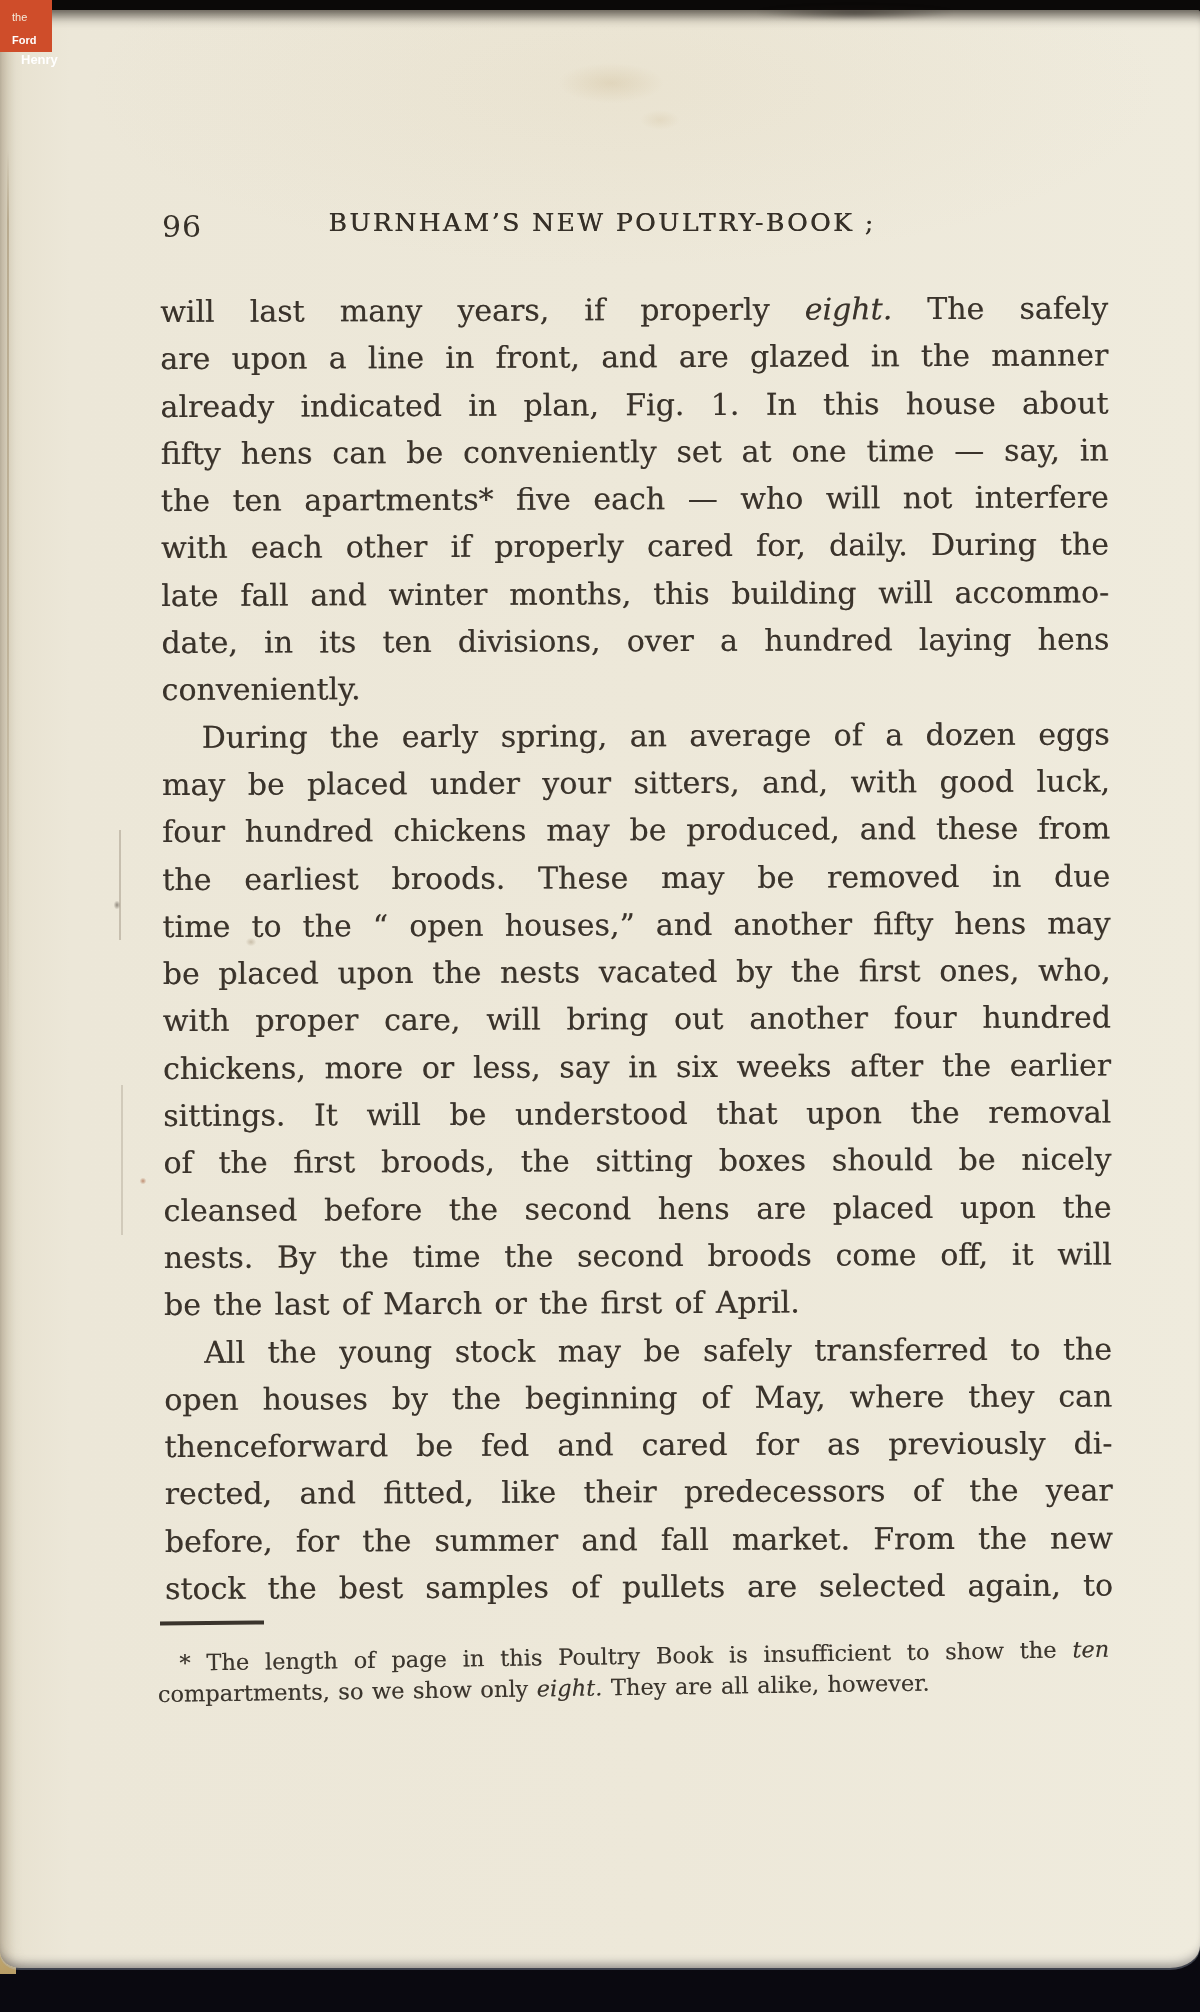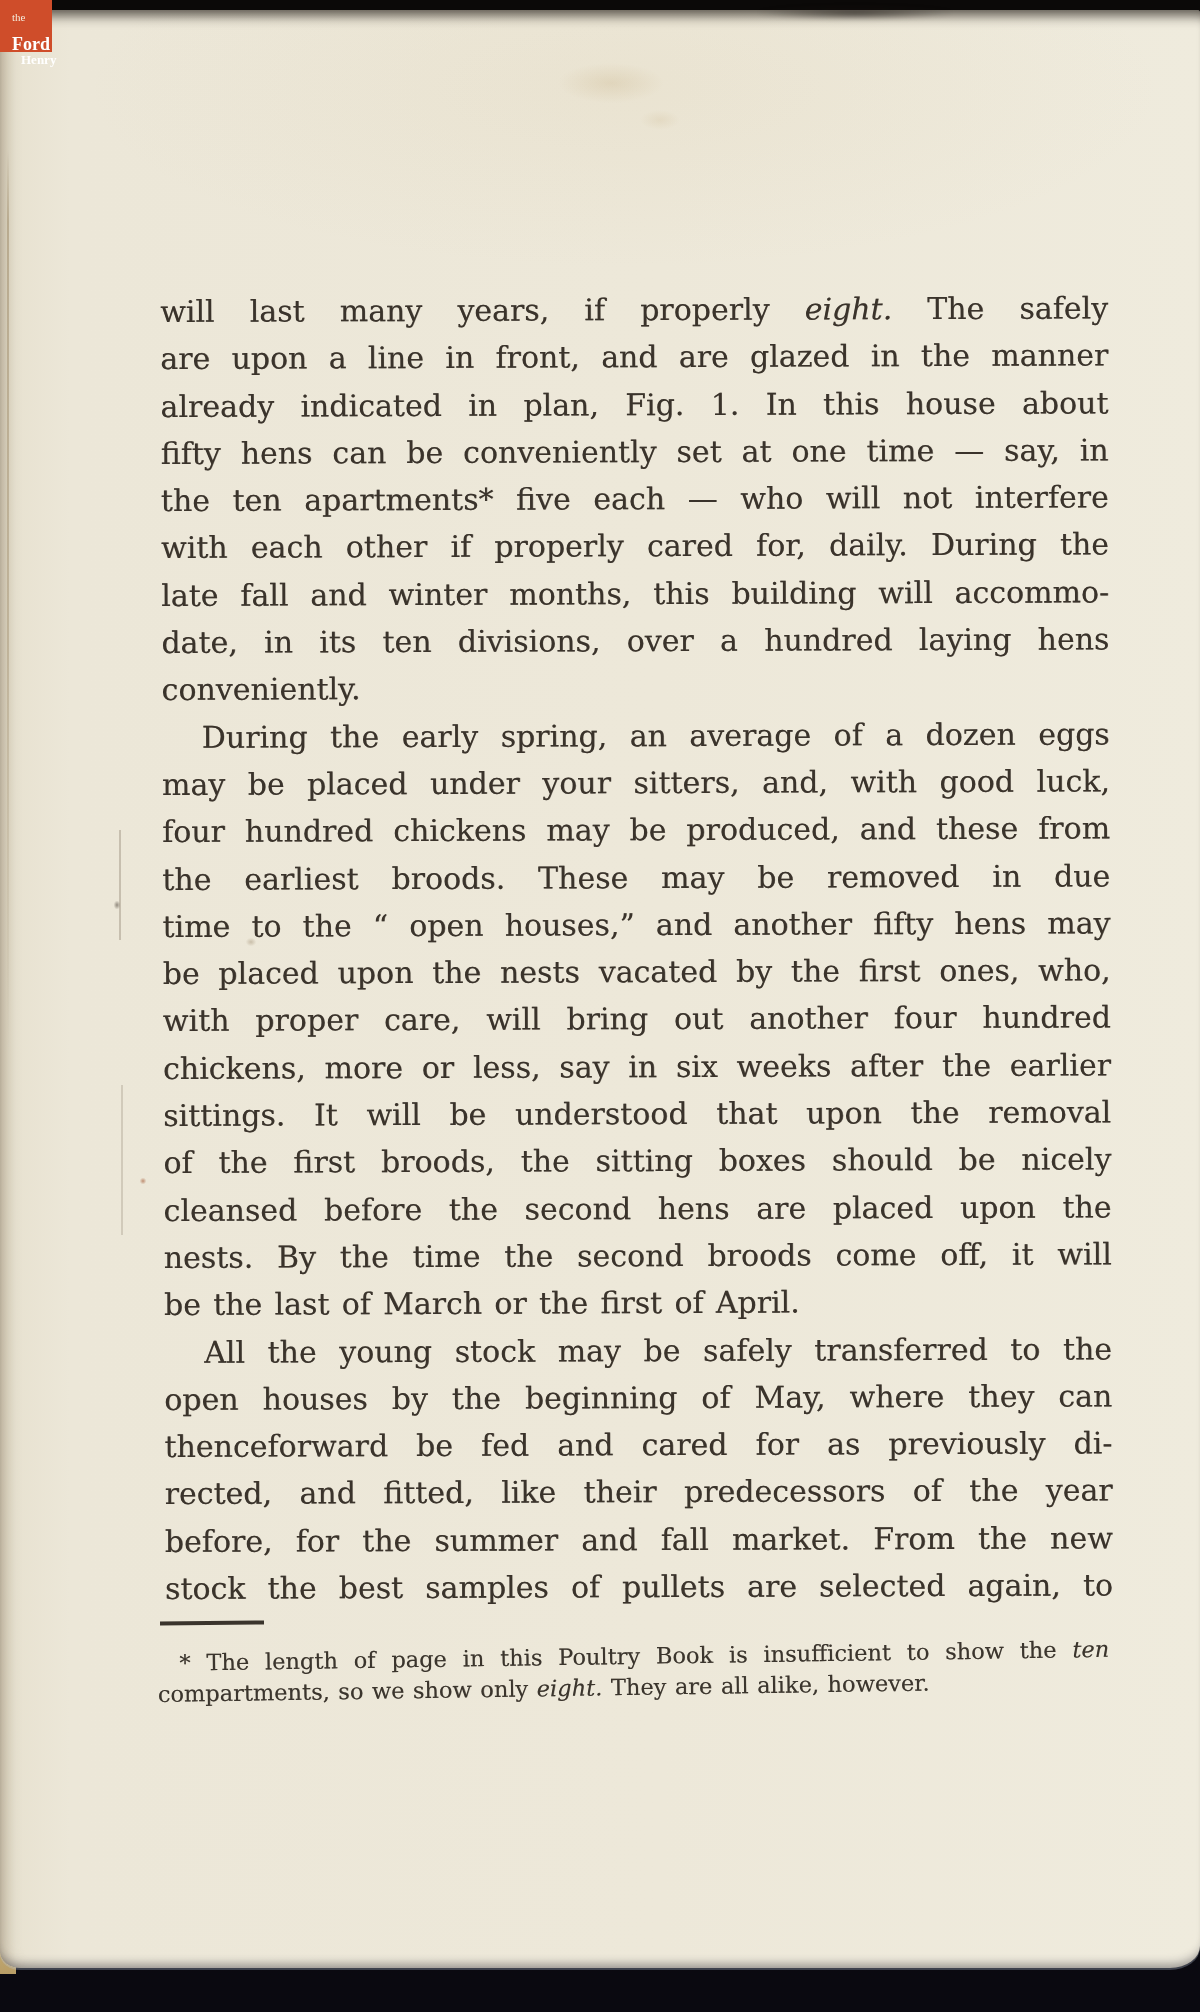--- a/index.html
+++ b/index.html
@@ -40,26 +40,26 @@
   .stain.s2{left:640px;top:110px;width:40px;height:20px;background:radial-gradient(ellipse,rgba(165,128,60,0.10),transparent 70%);}
   .stain.s3{left:246px;top:938px;width:10px;height:8px;background:radial-gradient(ellipse,rgba(120,95,60,0.30),transparent 75%);}
   .stain.s4{left:114px;top:901px;width:6px;height:8px;background:radial-gradient(ellipse,rgba(70,60,50,0.55),transparent 80%);}
   .stain.s5{left:140px;top:1178px;width:6px;height:6px;background:radial-gradient(ellipse,rgba(160,82,45,0.6),transparent 80%);}
   .margin-mark{position:absolute;z-index:3;background:rgba(105,90,68,0.28);}
   .mm1{left:119px;top:830px;width:2px;height:110px;}
   .mm2{left:121px;top:1085px;width:2px;height:150px;background:rgba(105,90,68,0.20);}
   
   .logo{
     position:absolute;left:0;top:0;width:52px;height:52px;z-index:6;
-    font-family:Liberation Serif, serif;
+    font-family:Liberation Sans, sans-serif;
   }
   .logo .logo-box{position:absolute;inset:0;}
   .logo .l-the{position:absolute;left:12px;top:12px;font-size:11px;color:#f4ecdc;line-height:1;}
   .logo .l-henry{position:absolute;left:21px;top:22px;font-size:13px;font-weight:bold;color:#ffffff;line-height:1;margin-top:31px;}
-  .logo .l-ford{position:absolute;left:12px;top:35px;font-size:18px;font-weight:bold;color:#ffffff;line-height:1;}
+  .logo .l-ford{position:absolute;left:12px;top:35px;font-size:11px;font-weight:bold;color:#ffffff;line-height:1;}
   
   .runhead{position:absolute;left:160px;top:208px;width:948px;z-index:4;color:#363028;}
   .pageno{position:absolute;left:2px;top:1px;font-size:30px;letter-spacing:1px;}
   .runtitle{
     position:relative;left:-32px;text-align:center;font-size:25px;letter-spacing:2.5px;
     text-shadow:0.45px 0 0 currentColor;white-space:nowrap;
   }
   
   .bodytext{
     position:absolute;left:160px;top:288px;width:948px;z-index:4;
@@ -109,20 +109,24 @@
 
   <div class="logo">
     <svg class="logo-box" width="52" height="52" viewBox="0 0 52 52" style="position:absolute;inset:0;">
       <rect x="0" y="0" width="52" height="52" fill="#cf4d2a"></rect>
     </svg>
     <span class="l-the">the</span>
     <span class="l-henry">Henry</span>
     <span class="l-ford">Ford</span>
   </div>
 
+  <div class="runhead">
+    <span class="pageno">96</span>
+    <div class="runtitle">BURNHAM’S NEW POULTRY-BOOK ;</div>
+  </div>
 
   <div class="bodytext">
       <div class="paragraph">
         <div class="line"><span>will last many years, if properly </span><i>eight.</i><span> The safely</span></div>
         <div class="line"><span>are upon a line in front, and are glazed in the manner</span></div>
         <div class="line"><span>already indicated in plan, Fig. 1. In this house about</span></div>
         <div class="line"><span>fifty hens can be conveniently set at one time — say, in</span></div>
         <div class="line"><span>the ten apartments* five each — who will not interfere</span></div>
         <div class="line"><span>with each other if properly cared for, daily. During the</span></div>
         <div class="line"><span>late fall and winter months, this building will accommo-</span></div>

